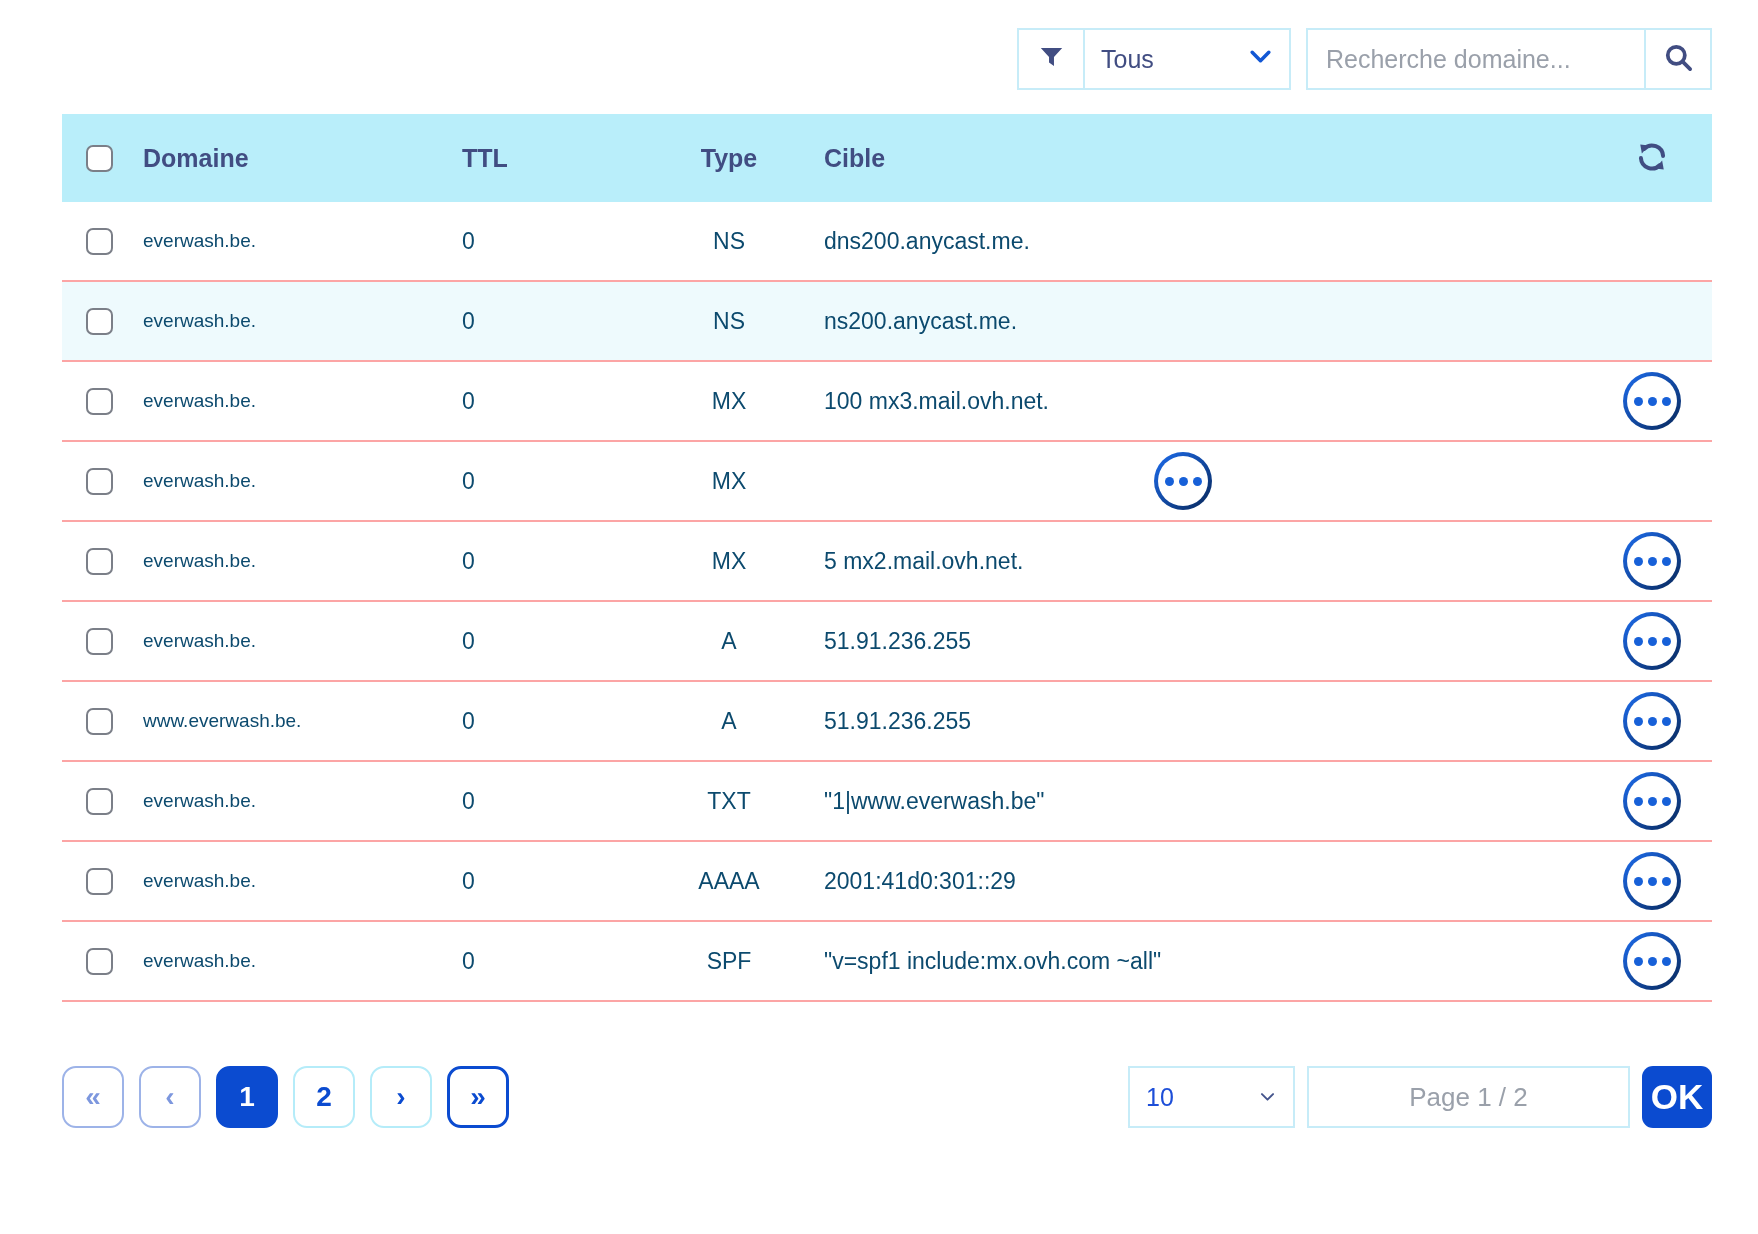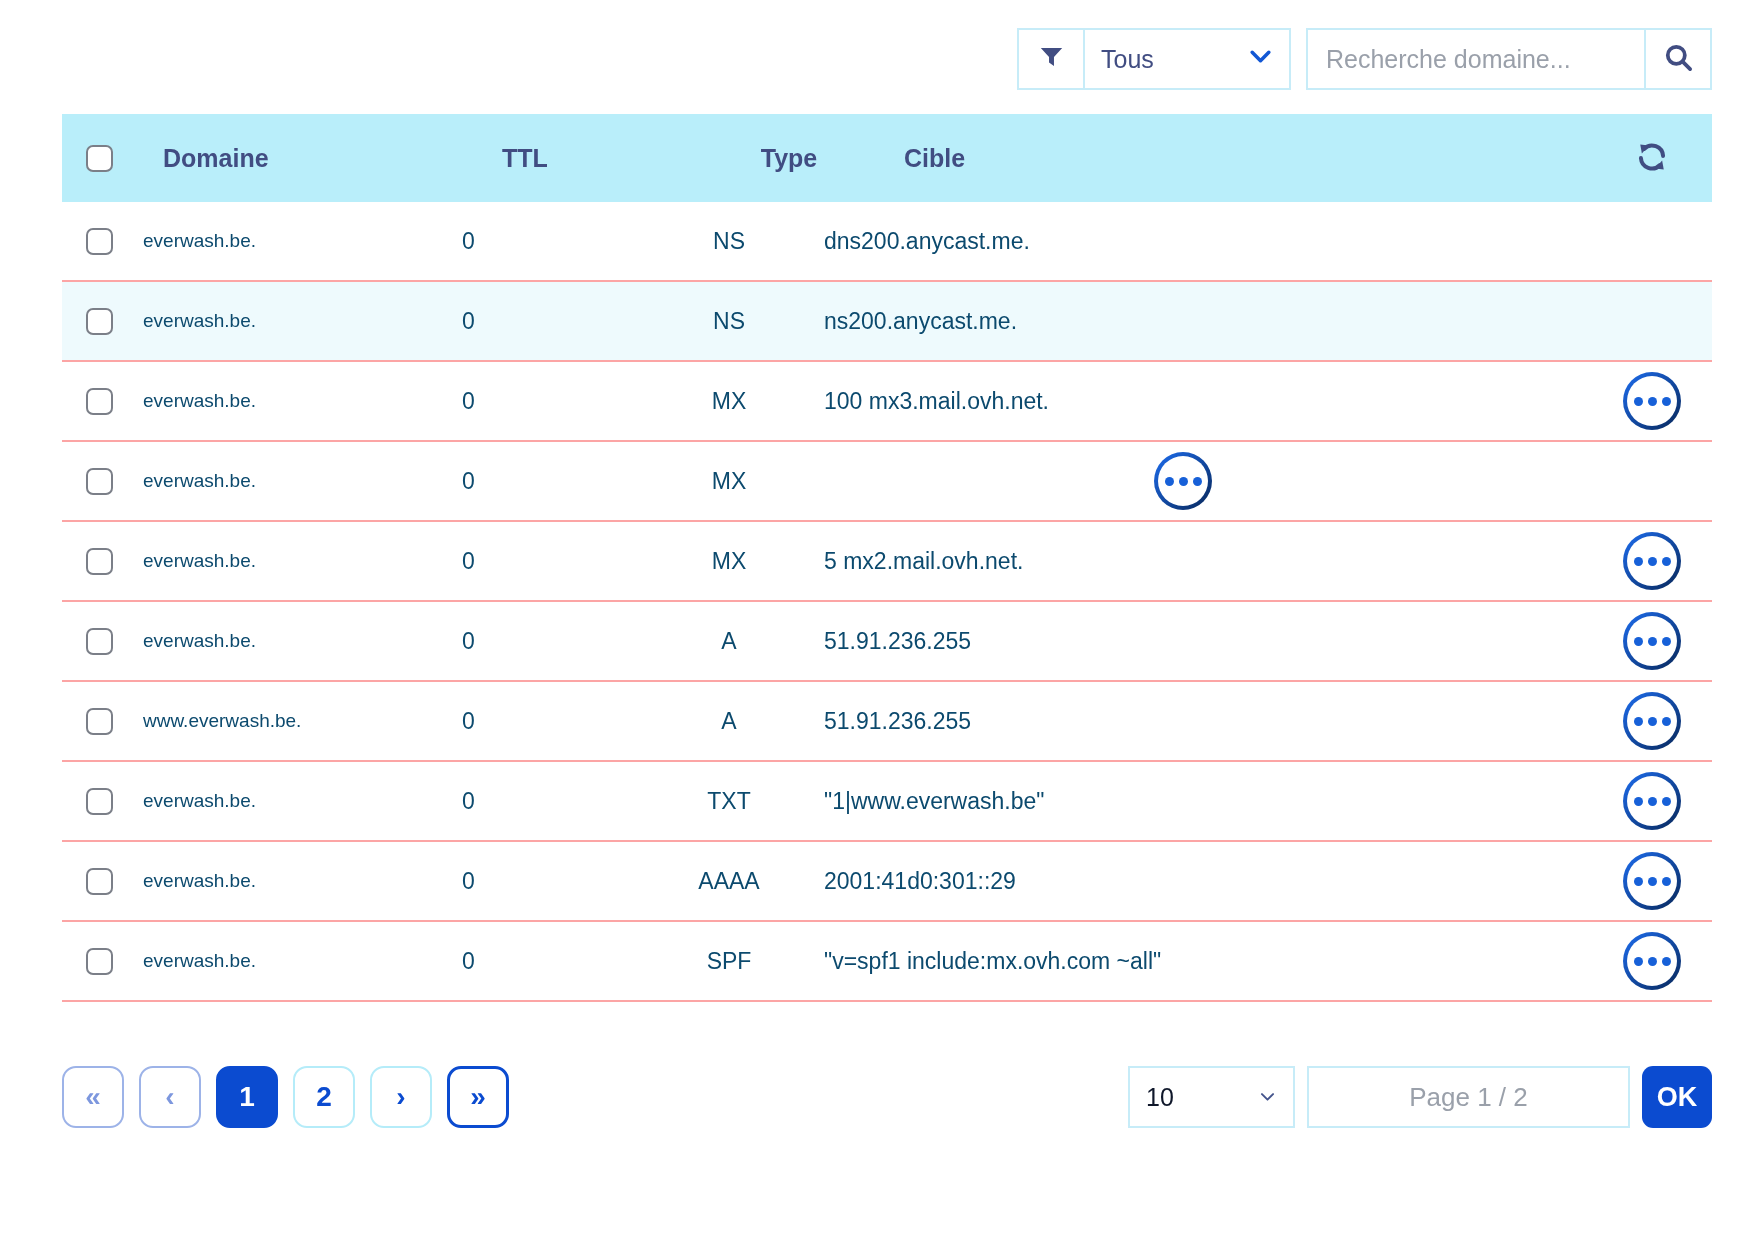--- a/index.html
+++ b/index.html
@@ -14,21 +14,21 @@
   .filter-select{width:172px;display:flex;align-items:center;justify-content:space-between;padding:14px 16px;
     font-size:25px;color:#414d82;cursor:pointer;}
   .search-input{width:300px;border:none;outline:none;padding:0 18px;font-size:25px;color:#b91c1c;
     font-family:"Liberation Sans",sans-serif;}
   .search-input::placeholder{color:#9aa0aa;}
   .search-cell{border-left:2px solid #c7ecf8;}
 
   
   .table{margin-top:24px;}
   .thead,.trow{display:grid;grid-template-columns:70px 330px 222px 90px 1fr 120px;align-items:center;}
-  .thead{height:88px;background:#b9eefa;color:#414d82;font-weight:700;font-size:25px;gap:20px;}
+  .thead{height:88px;background:#b9eefa;color:#414d82;font-weight:700;font-size:25px;}
   .trow{height:78px;border-bottom:2px solid #fca5a5;color:#0c4a6e;font-size:23px;background:#fff;}
   .trow.highlight{background:#eefafd;}
   .col-check{padding-left:24px;}
   .col-domain{padding-left:11px;}
   .trow .col-domain{font-size:19px;}
   .col-ttl{}
   .col-type{text-align:center;}
   .col-cible{padding-left:50px;}
   .col-action{display:flex;justify-content:center;}
 
@@ -46,25 +46,25 @@
   .pager{display:flex;gap:15px;}
   .pbtn{width:62px;height:62px;border-radius:14px;display:flex;align-items:center;justify-content:center;
     font-size:28px;font-weight:700;background:#fff;cursor:pointer;box-sizing:border-box;font-family:"Liberation Sans",sans-serif;}
   .pbtn.ghost{border:2px solid #9db3e8;color:#7d97de;}
   .pbtn.active{background:#0b4bd0;border:2px solid #0b4bd0;color:#fff;}
   .pbtn.cyan{border:2px solid #b5ecf9;color:#0b4bd0;}
   .pbtn.strong{border:3px solid #0b4bd0;color:#0b4bd0;}
 
   .page-controls{display:flex;gap:12px;align-items:center;}
   .size-select{width:167px;height:62px;border:2px solid #c7ecf8;box-sizing:border-box;display:flex;align-items:center;
-    justify-content:space-between;padding:0 16px;font-size:25px;color:#0f172a;background:#fff;cursor:pointer;}
+    justify-content:space-between;padding:0 16px;font-size:25px;color:#1d4ed8;background:#fff;cursor:pointer;}
   .page-input{width:323px;height:62px;border:2px solid #c7ecf8;box-sizing:border-box;padding:0 18px;font-size:26px;
     color:#414d82;outline:none;font-family:"Liberation Sans",sans-serif;text-align:center;}
   .page-input::placeholder{color:#9aa0aa;}
-  .ok-btn{width:70px;height:62px;background:#0b4bd0;color:#fff;font-weight:700;font-size:27px;border:none;
+  .ok-btn{width:70px;height:62px;background:#0b4bd0;color:#fff;font-weight:700;font-size:35px;border:none;
     border-radius:11px;cursor:pointer;font-family:"Liberation Sans",sans-serif;}
 </style>
 </head>
 <body>
 
 <div class="page">
 
   <div class="toolbar">
     <div class="group">
       <div class="icon-cell filter-icon-cell">

